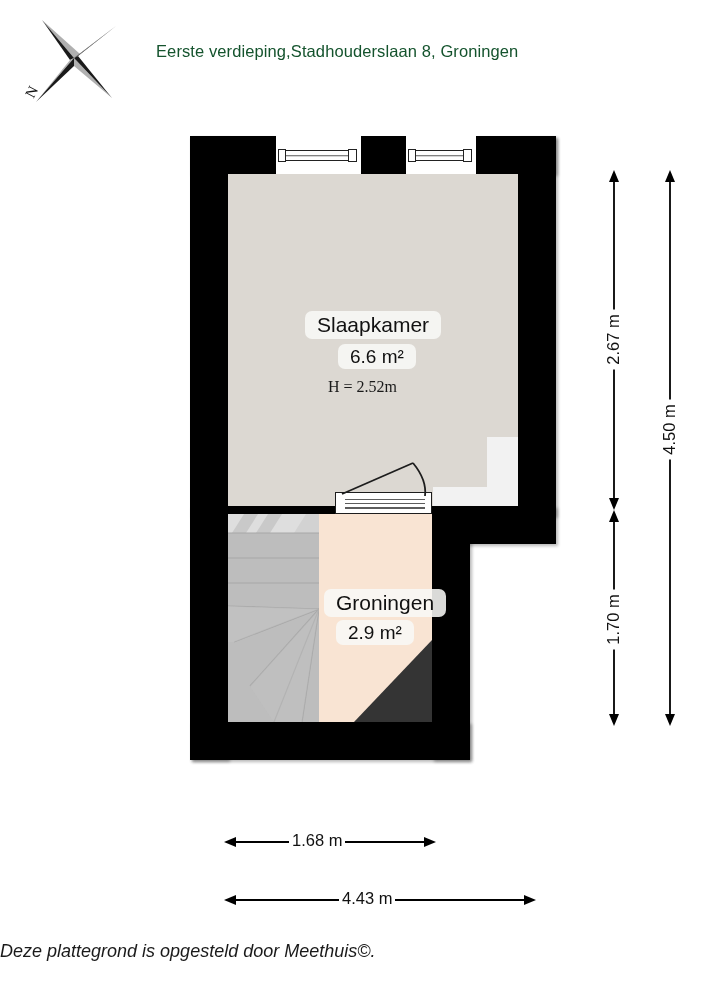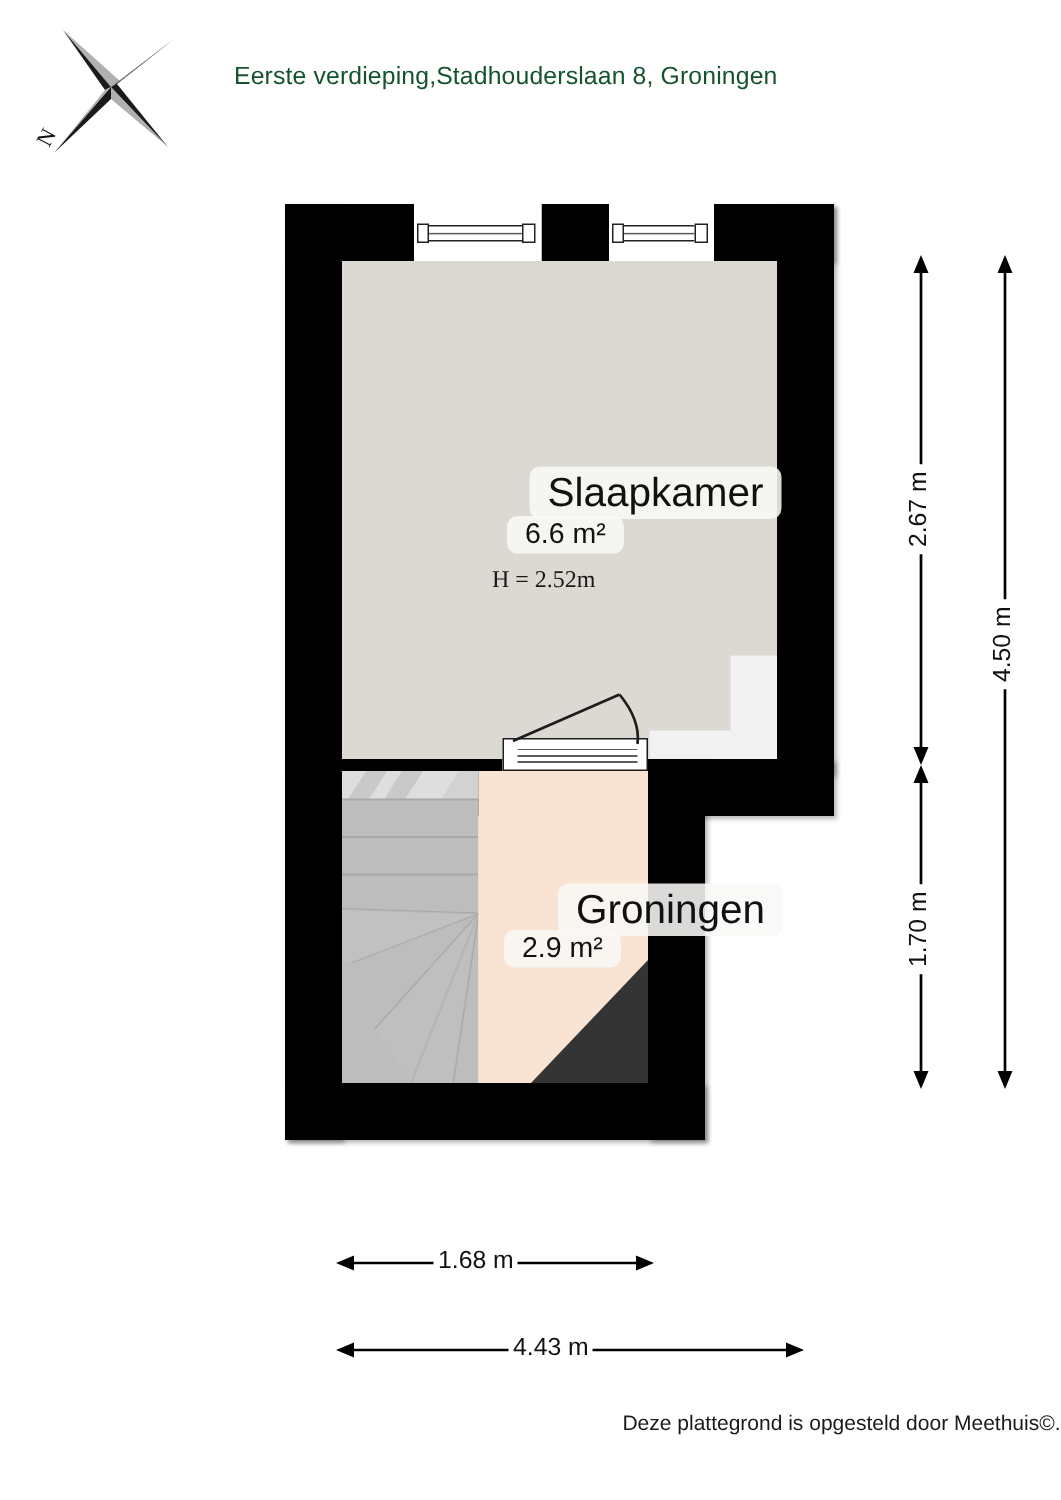--- a/index.html
+++ b/index.html
@@ -116,21 +116,21 @@
   .chip {
     position: absolute;
     background: rgba(248,248,246,0.88);
     border-radius: 7px;
     text-align: center;
     color: #111;
     white-space: nowrap;
     padding: 1px 12px;
     line-height: 1.22;
   }
-  .chip-name { font-size: 27px; margin-left: 48px; }
+  .chip-name { font-size: 21px; }
   .chip-area { font-size: 19px; }
   .plain-label {
     position: absolute;
     font-size: 16px;
     color: #1a1a1a;
     white-space: nowrap;
     text-align: center;
     font-family: Liberation Serif, serif;
   }
 
@@ -147,24 +147,25 @@
   }
   .dim-text.vert {
     transform: rotate(-90deg);
     transform-origin: center center;
   }
 
   
   #footer {
     position: absolute;
     left: 0; right: 0; top: 938px;
-    text-align: right;
-    font-size: 14px;
+    text-align: left;
+    font-size: 18px;
     color: #1a1a1a;
     line-height: 1.45;
+    font-style: italic;
   }
   #footer .fl { display: block; }
 </style>
 </head>
 <body>
 
 <div id="page">
 
   <div id="compass">
     <svg width="112" height="112" viewBox="0 0 112 112">

